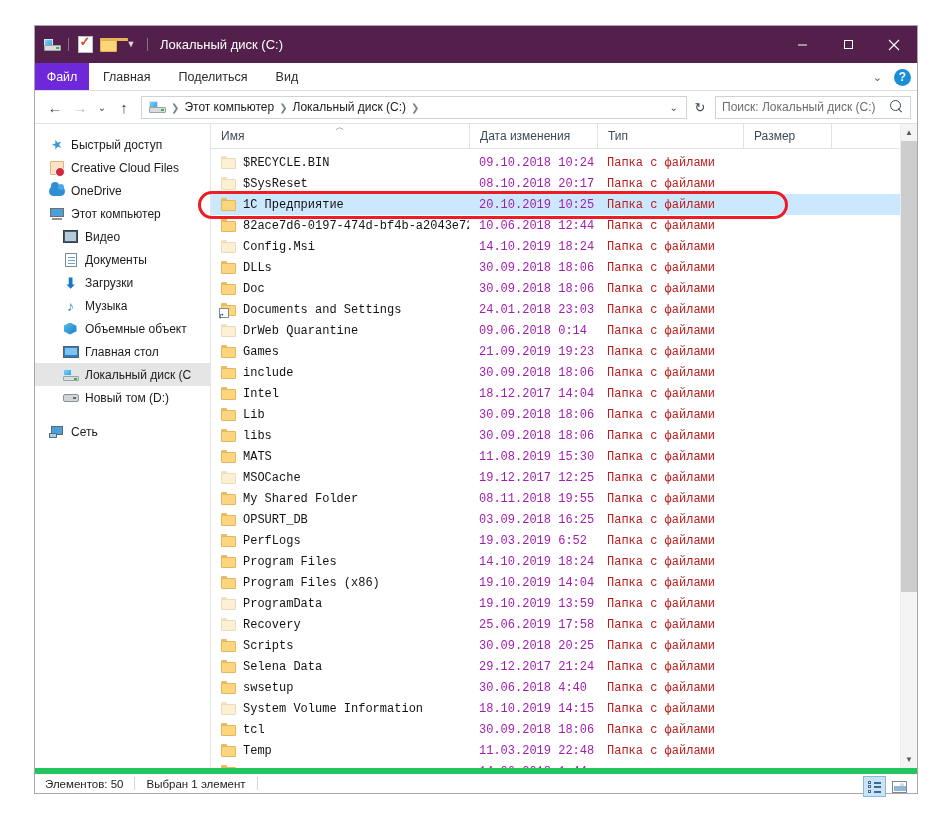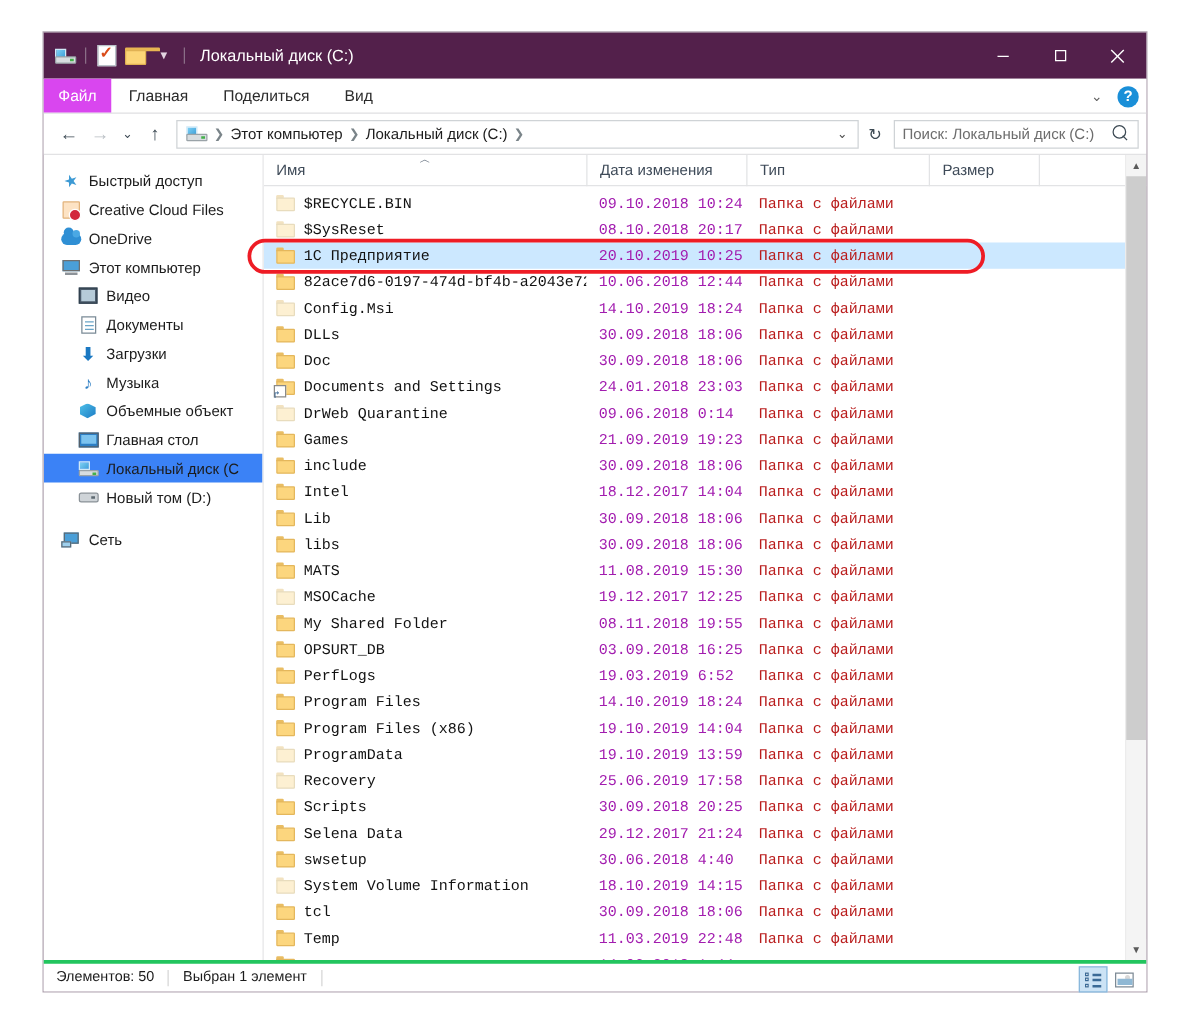--- a/index.html
+++ b/index.html
@@ -93,21 +93,21 @@
   .wbtn svg { display:block; }
 
   
   .ribbonbar {
     height: 28px; background: #ffffff;
     display: flex; align-items: stretch; flex: 0 0 auto;
     position: relative;
     border-bottom: 1px solid #dfdfe2;
   }
   .tab-file {
-    width: 54px; background: #d946ef; color: #ffffff;
+    width: 54px; background: #6d28d9; color: #ffffff;
     font-size: 12.5px; display: flex; align-items: center; justify-content: center;
   }
   .tab {
     padding: 0 14px; font-size: 12.5px; color: #2b2b2b;
     display: flex; align-items: center;
   }
   .ribbon-right {
     position: absolute; right: 6px; top: 0; height: 28px;
     display: flex; align-items: center; gap: 8px;
   }
@@ -176,21 +176,21 @@
   .navpane {
     width: 176px; flex: 0 0 176px; background: #ffffff;
     padding-top: 9px; overflow: hidden;
     border-right: 1px solid #e6e6e8;
   }
   .nav-item {
     height: 23px; display: flex; align-items: center;
     font-size: 12px; color: #1c1c1c; white-space: nowrap;
     padding-right: 4px;
   }
-  .nav-item.selected { background: #3b82f6; align-items: center; }
+  .nav-item.selected { background: #e5e5e5; align-items: center; }
   .nav-item .ni {
     width: 17px; height: 16px; flex: 0 0 17px;
     margin-right: 6px; position: relative;
     display: flex; align-items: center; justify-content: center;
   }
   .nav-label { overflow: hidden; }
   .ind-0 { padding-left: 13px; }
   .ind-1 { padding-left: 27px; }
 
   
@@ -292,21 +292,21 @@
   }
   .sc-track { flex: 1 1 auto; position: relative; }
   .sc-thumb {
     position: absolute; left: 0; width: 16px; background: #cdcdcd;
     top: 0; height: 74%;
   }
 
   
   .statusbar {
     height: 25px; flex: 0 0 25px; background: #ffffff;
-    border-top: 3px solid #22c55e;
+    border-top: 6px solid #22c55e;
     display: flex; align-items: center; position: relative;
     padding-left: 10px;
   }
   .st-text { font-size: 11.5px; color: #1c1c1c; }
   .st-sep { width: 1px; height: 13px; background: #d6d6d6; margin: 0 11px; }
   .st-right { position: absolute; right: 6px; top: 0; height: 25px; display: flex; align-items: center; gap: 2px; }
   .view-btn {
     width: 23px; height: 21px; display: flex; align-items: center; justify-content: center;
     border: 1px solid transparent;
   }

